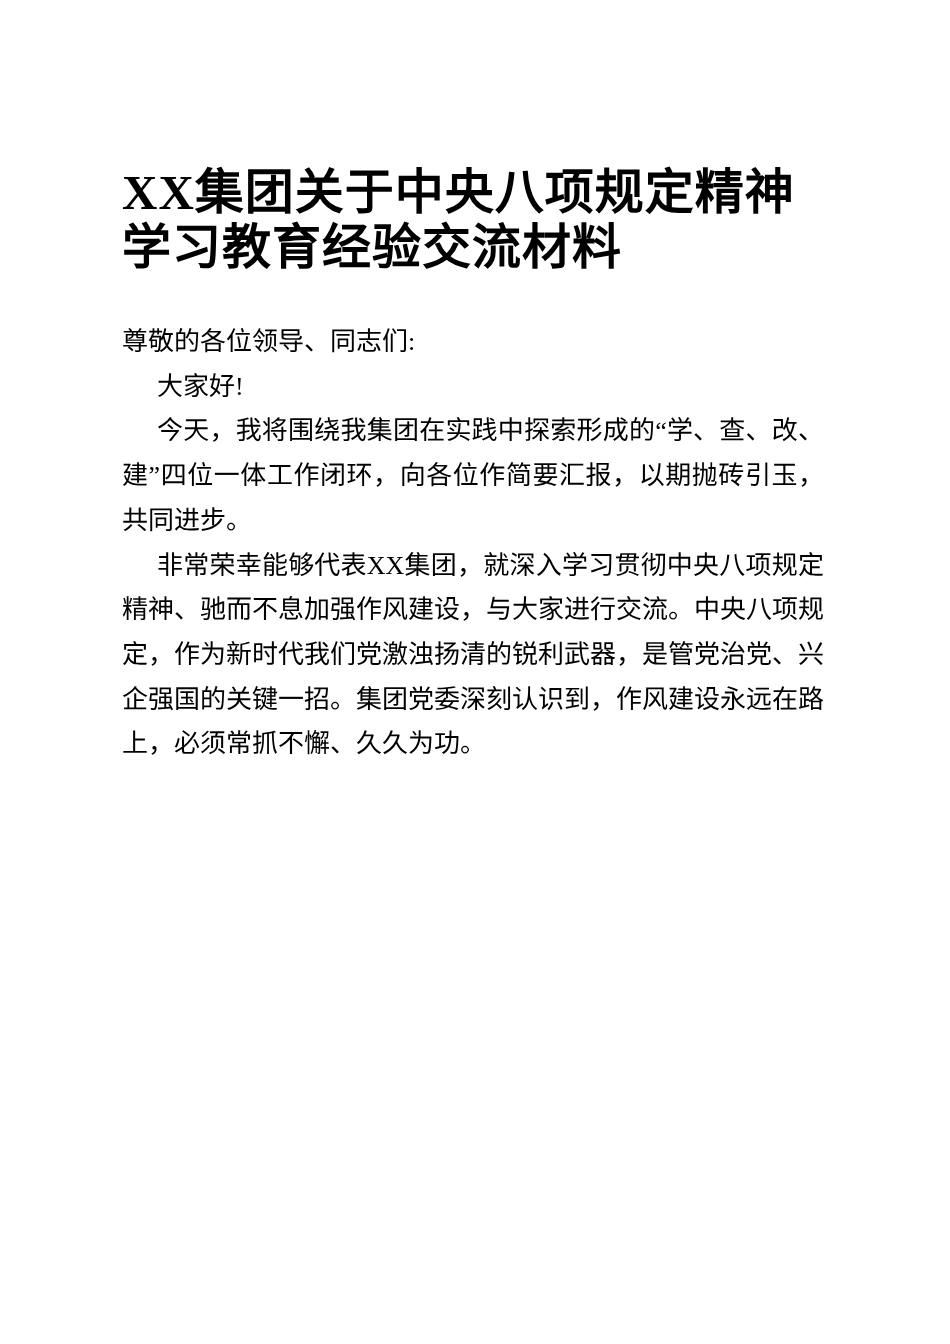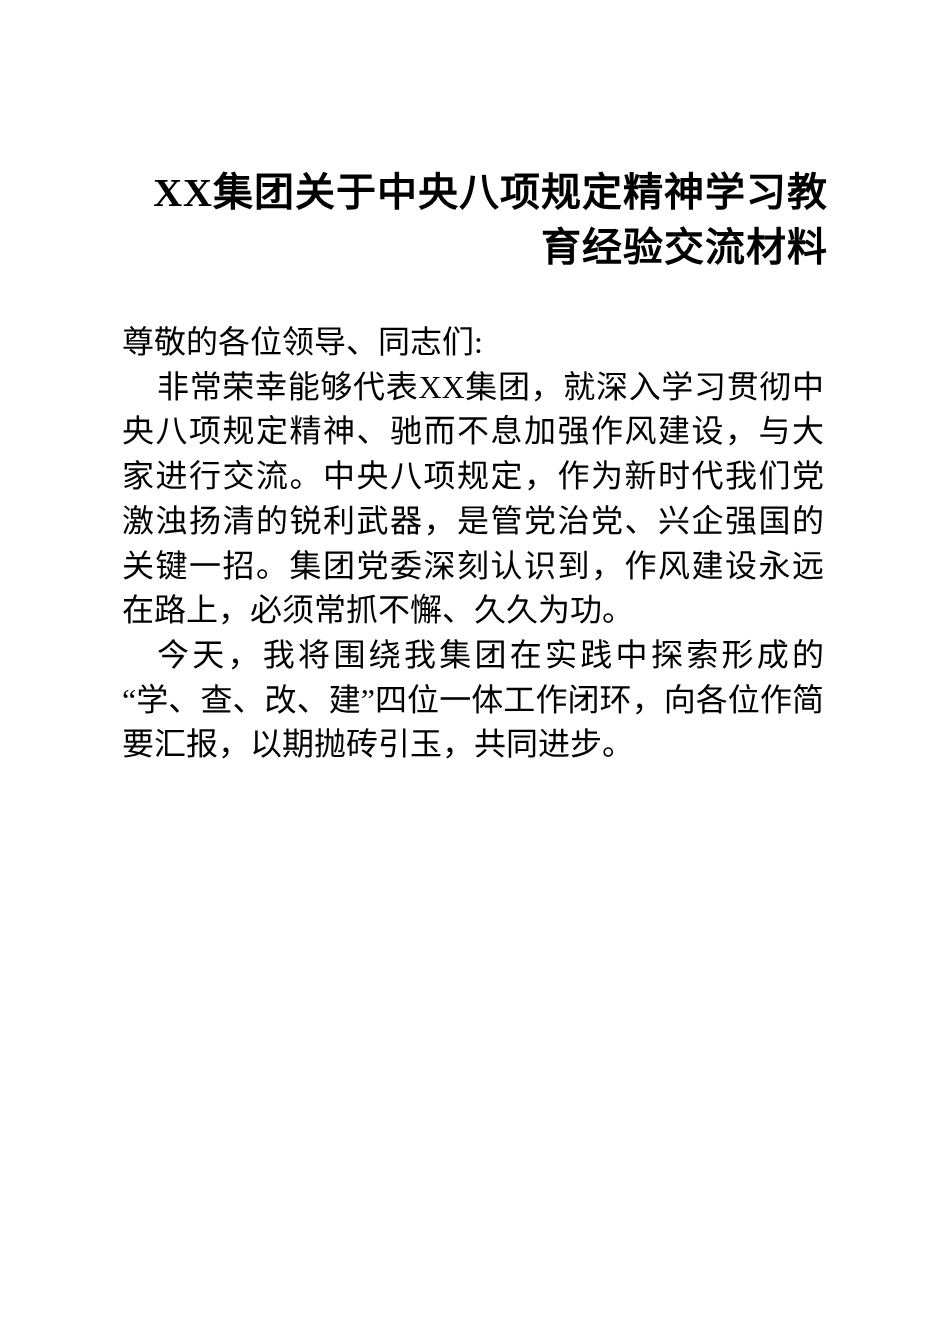--- a/index.html
+++ b/index.html
@@ -15,36 +15,36 @@
     background: #ffffff;
     color: #000000;
     overflow: hidden;
   }
   .doc-title {
     margin: 165px auto 0 auto;
     padding: 0;
     width: 706px;
     font-family: "Liberation Serif", "DejaVu Serif", serif;
     font-weight: 700;
-    font-size: 40px;
+    font-size: 49px;
     line-height: 55px;
     letter-spacing: 1px;
-    text-align: right;
+    text-align: left;
     color: #000000;
   }
   .doc-body {
     margin: 45px 0 0 122px;
     width: 702px;
   }
   .doc-body p {
     margin: 0;
     padding: 0;
     font-family: "Liberation Serif", "DejaVu Serif", serif;
     font-weight: 400;
-    font-size: 32px;
+    font-size: 26px;
     line-height: 44.7px;
     text-align: justify;
     text-justify: inter-ideograph;
     text-indent: 35px;
     color: #000000;
     word-break: break-all;
   }
   .doc-body p.salutation {
     text-indent: 0;
   }
@@ -53,16 +53,17 @@
     font-weight: 700;
   }
 </style>
 </head>
 <body>
 
 <div class="page">
   <h1 class="doc-title">XX集团关于中央八项规定精神学习教育经验交流材料</h1>
   <div class="doc-body" id="doc-body">
       <p class="salutation">尊敬的各位领导、同志们:</p>
+      <p class="body">大家好!</p>
+      <p class="body">今天，我将围绕我集团在实践中探索形成的“学、查、改、建”四位一体工作闭环，向各位作简要汇报，以期抛砖引玉，共同进步。</p>
       <p class="body">非常荣幸能够代表XX集团，就深入学习贯彻中央八项规定精神、驰而不息加强作风建设，与大家进行交流。中央八项规定，作为新时代我们党激浊扬清的锐利武器，是管党治党、兴企强国的关键一招。集团党委深刻认识到，作风建设永远在路上，必须常抓不懈、久久为功。</p>
-      <p class="body">今天，我将围绕我集团在实践中探索形成的“学、查、改、建”四位一体工作闭环，向各位作简要汇报，以期抛砖引玉，共同进步。</p>
     </div>
 </div>
 
 </body></html>

